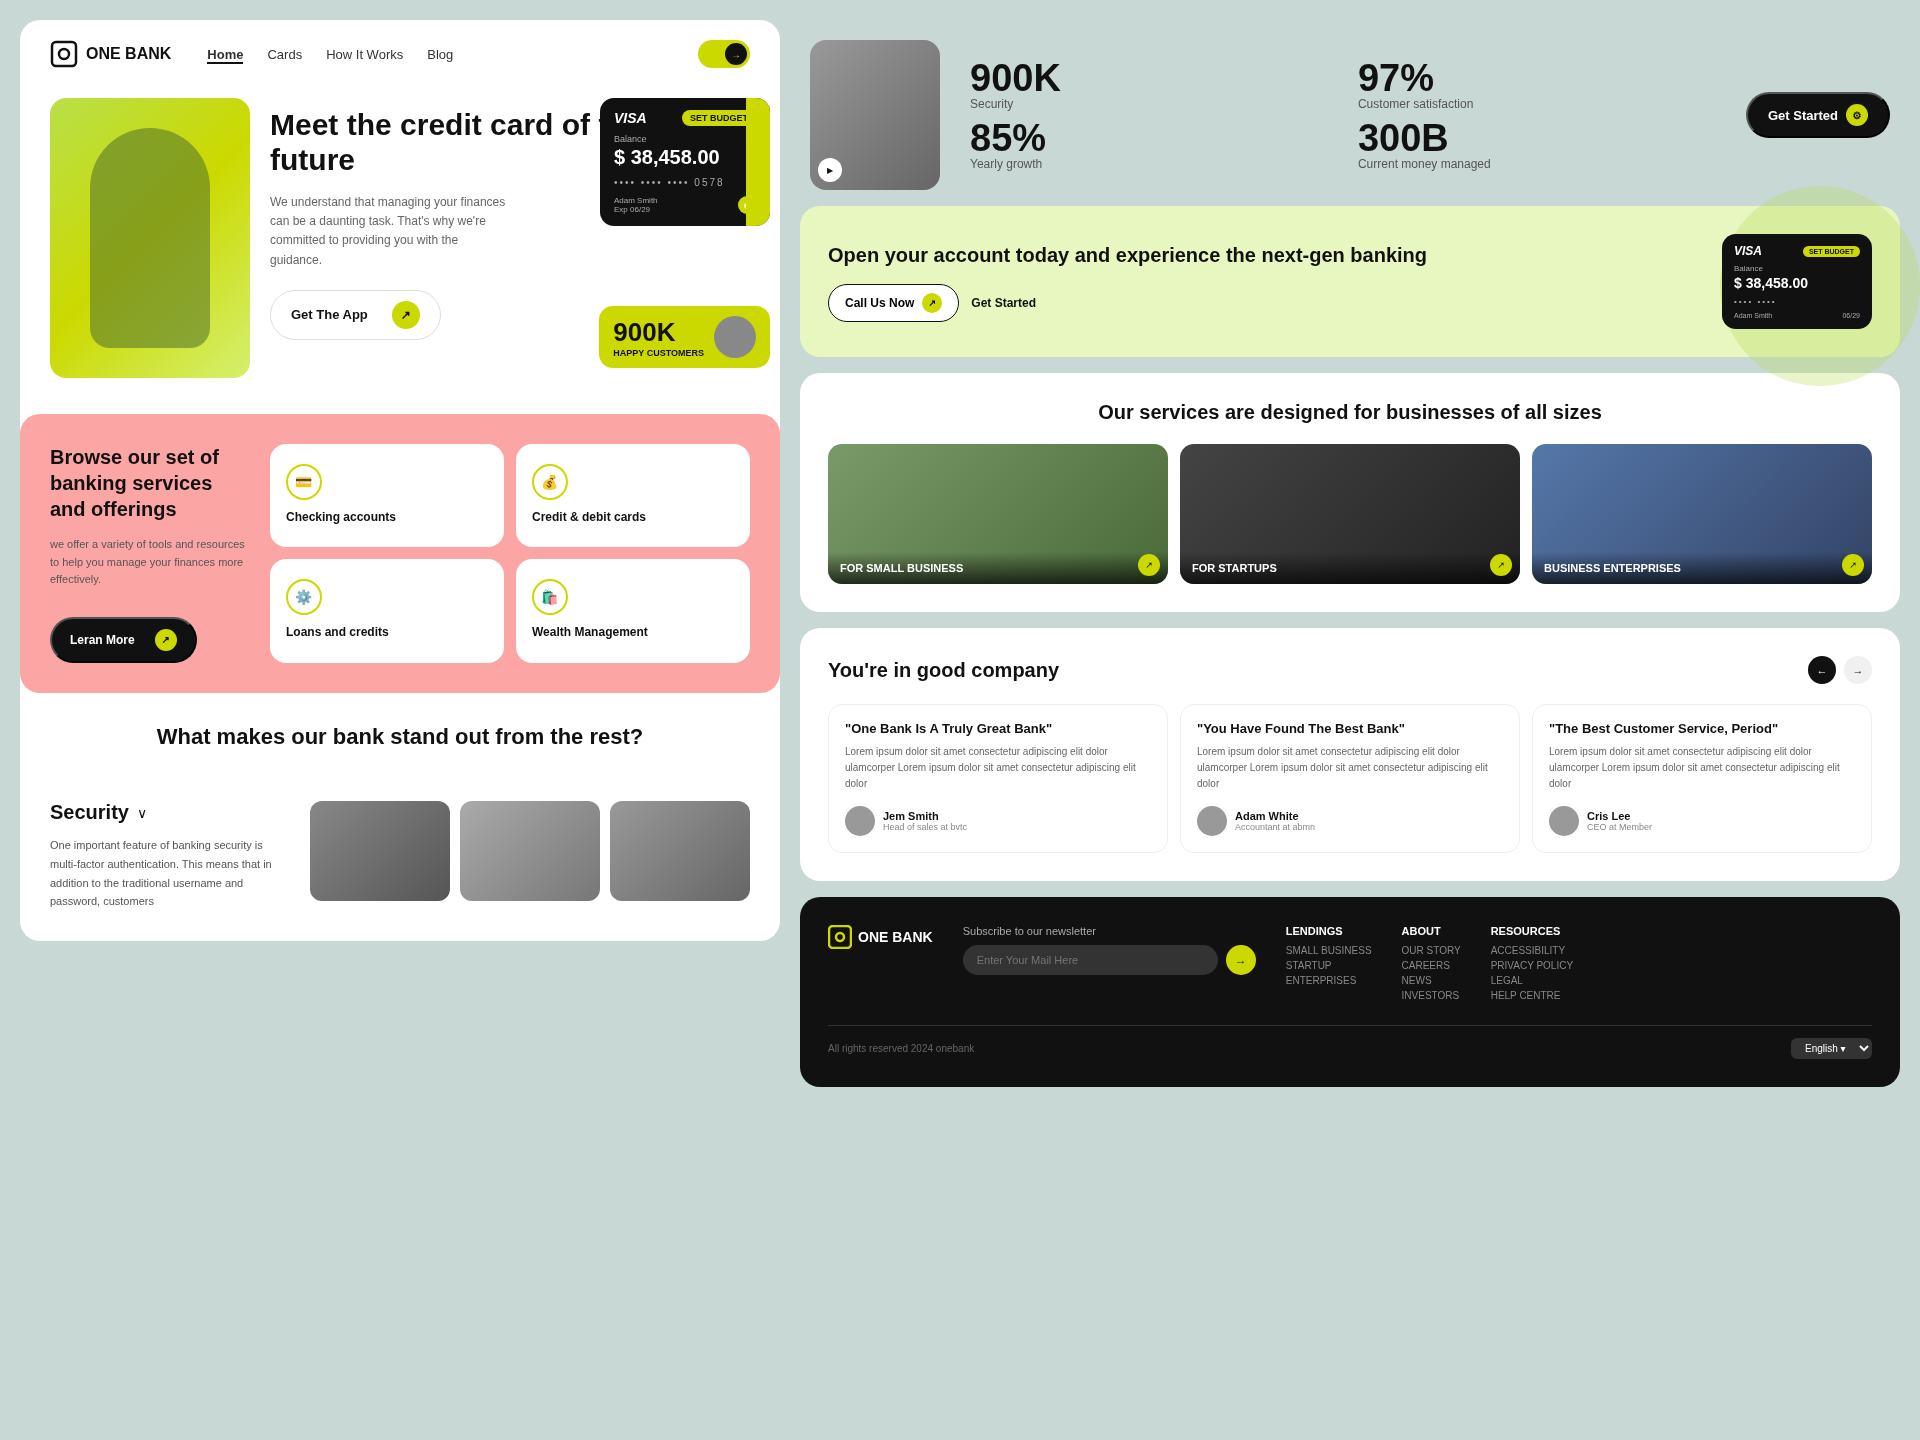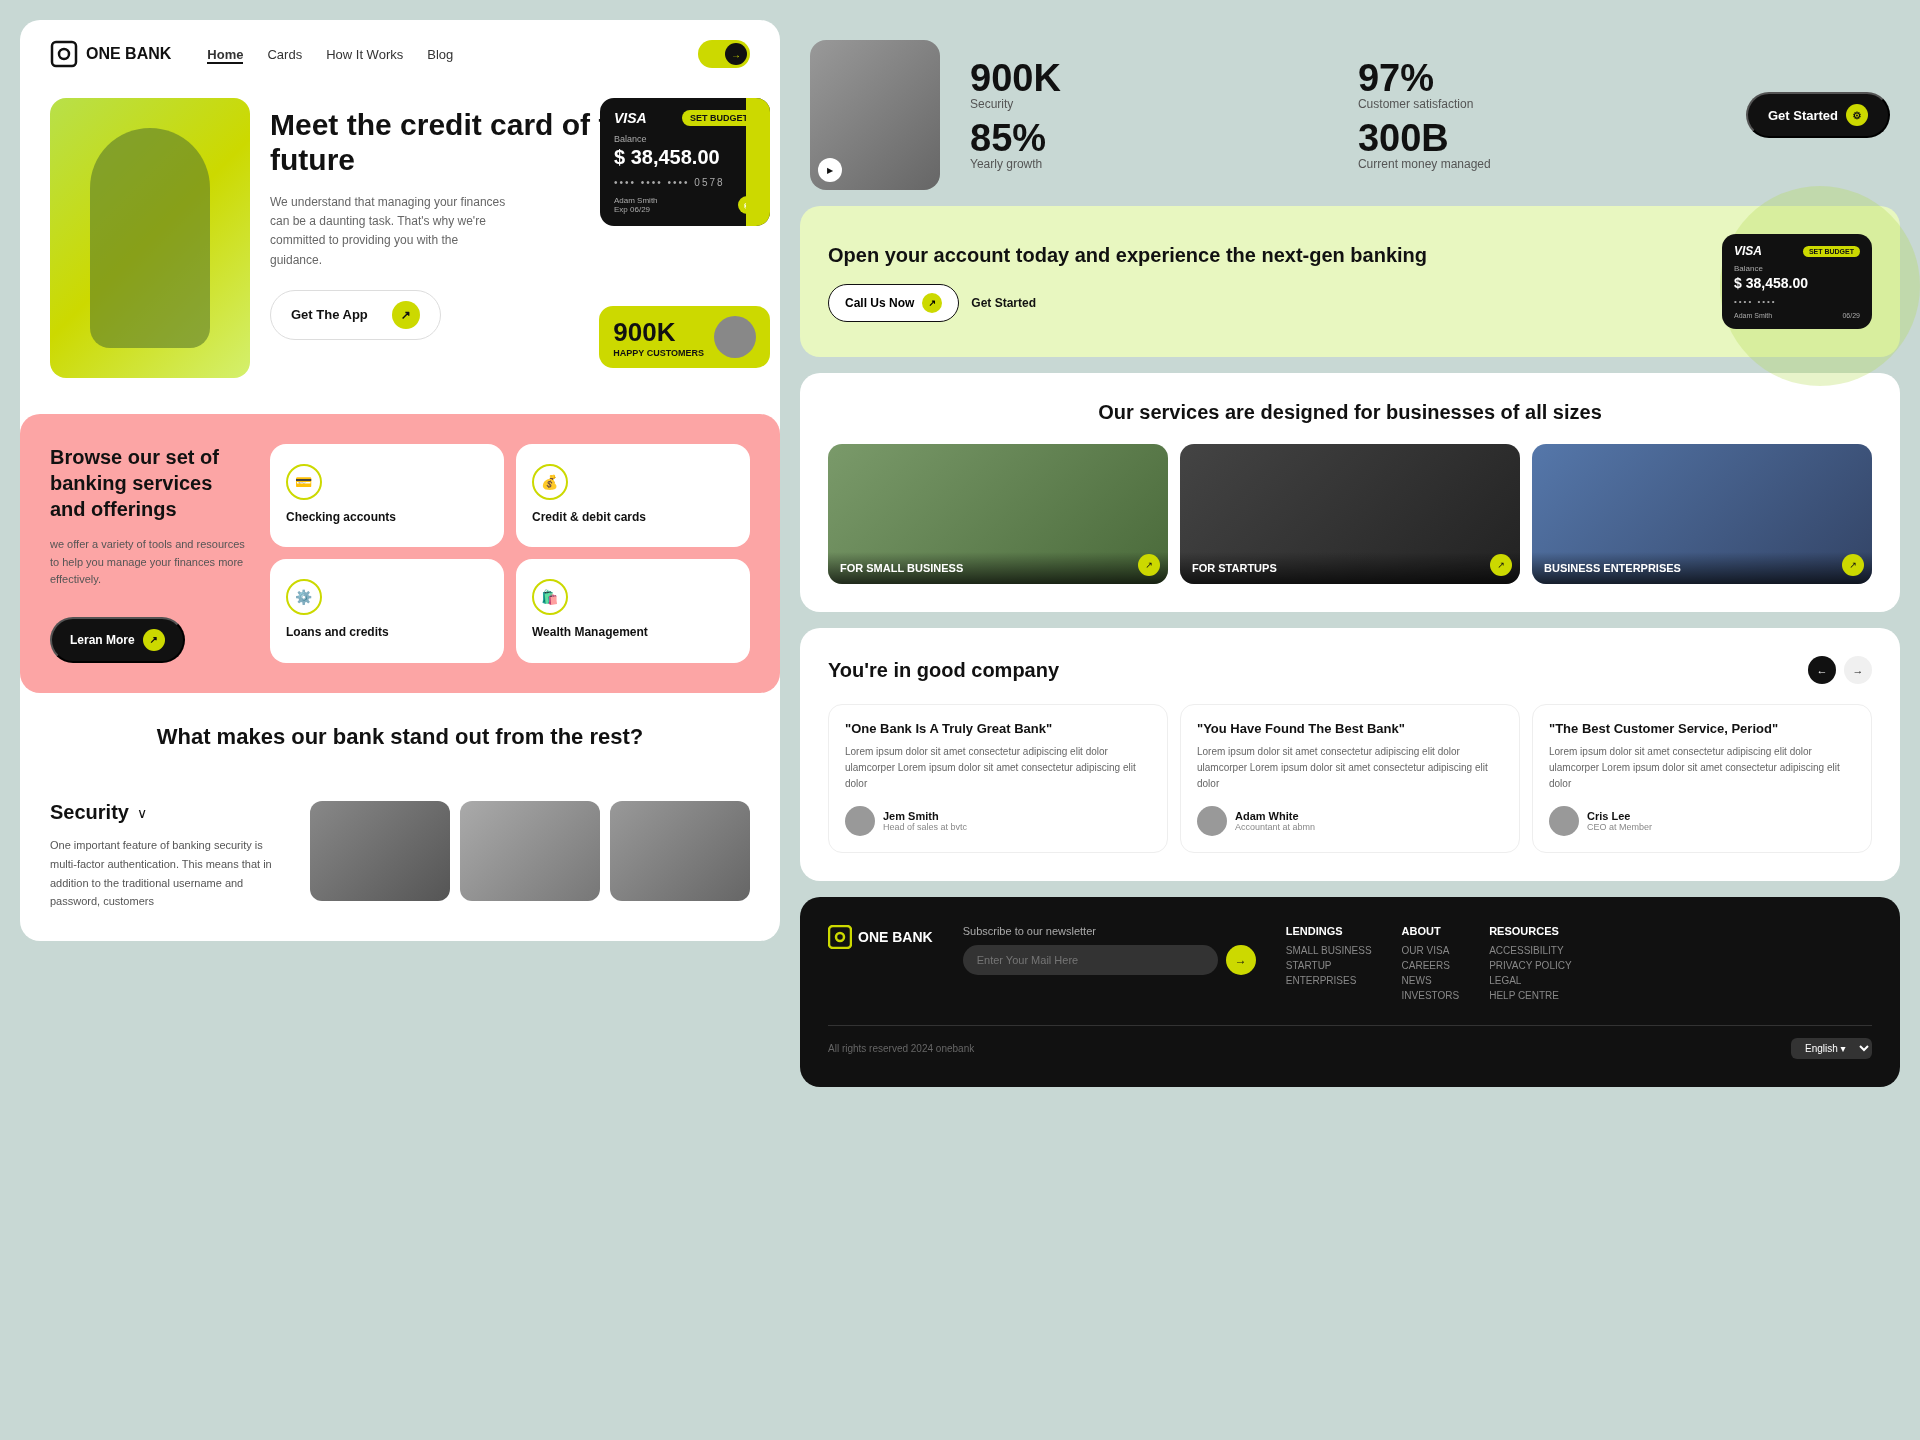--- a/index.html
+++ b/index.html
@@ -264,21 +264,21 @@
     }
     .services-desc {
       font-size: 11px;
       color: #555;
       line-height: 1.6;
       margin-bottom: 28px;
     }
     .learn-more-btn {
       display: inline-flex;
       align-items: center;
-      gap: 8px;
+      gap: 20px;
       background: #111;
       color: #fff;
       padding: 10px 18px;
       border-radius: 30px;
       font-size: 12px;
       font-weight: 600;
       cursor: pointer;
     }
     .learn-more-btn .arrow-circle {
       width: 22px;
@@ -1057,21 +1057,21 @@
       </div>
       <div class="footer-links">
         <div class="footer-col">
           <div class="footer-col-title">LENDINGS</div>
           <div class="footer-col-item">SMALL BUSINESS</div>
           <div class="footer-col-item">STARTUP</div>
           <div class="footer-col-item">ENTERPRISES</div>
         </div>
         <div class="footer-col">
           <div class="footer-col-title">ABOUT</div>
-          <div class="footer-col-item">OUR VISA</div>
+          <div class="footer-col-item">OUR STORY</div>
           <div class="footer-col-item">CAREERS</div>
           <div class="footer-col-item">NEWS</div>
           <div class="footer-col-item">INVESTORS</div>
         </div>
         <div class="footer-col">
           <div class="footer-col-title">RESOURCES</div>
           <div class="footer-col-item">ACCESSIBILITY</div>
           <div class="footer-col-item">PRIVACY POLICY</div>
           <div class="footer-col-item">LEGAL</div>
           <div class="footer-col-item">HELP CENTRE</div>

